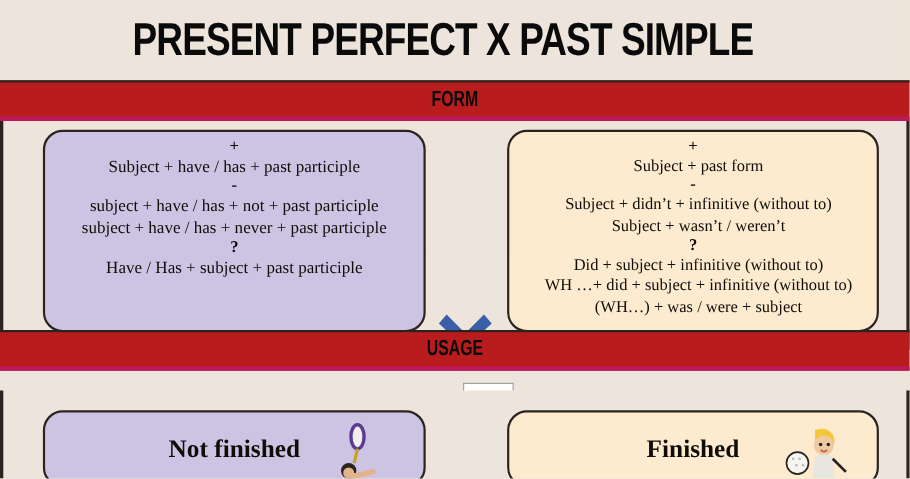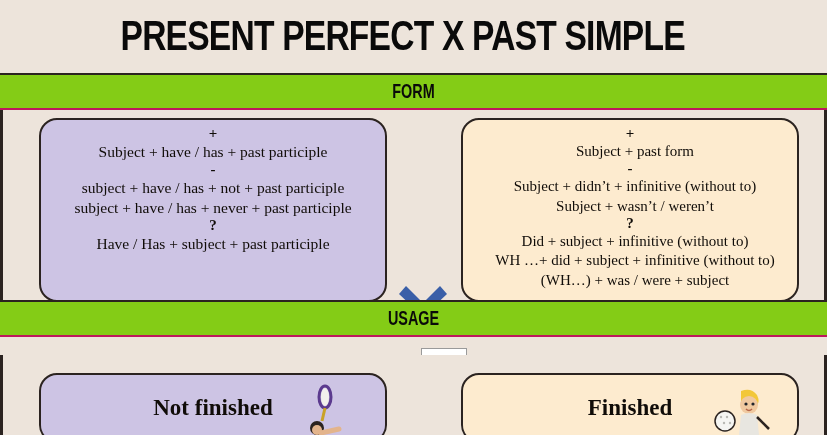--- a/index.html
+++ b/index.html
@@ -25,23 +25,23 @@
     color:#0A0A0A;
     transform:scaleX(.80);
     transform-origin:center;
     white-space:nowrap;
     line-height:1;
   }
 
   
   .band{
     position:absolute;left:0;width:827px;height:37px;
-    background:#84cc16;
+    background:#b91c1c;
     border-top:2px solid #2B2320;
-    border-bottom:2px solid #be185d;
+    border-bottom:4px solid #be185d;
     display:flex;align-items:center;justify-content:center;
     box-sizing:border-box;
   }
   .band-text{
     font-family:"Liberation Sans",sans-serif;
     font-weight:bold;font-size:20px;color:#0A0A0A;
     transform:scaleX(.72);transform-origin:center;white-space:nowrap;
   }
   #band-form{top:73px;}
   #band-usage{top:300px;}

